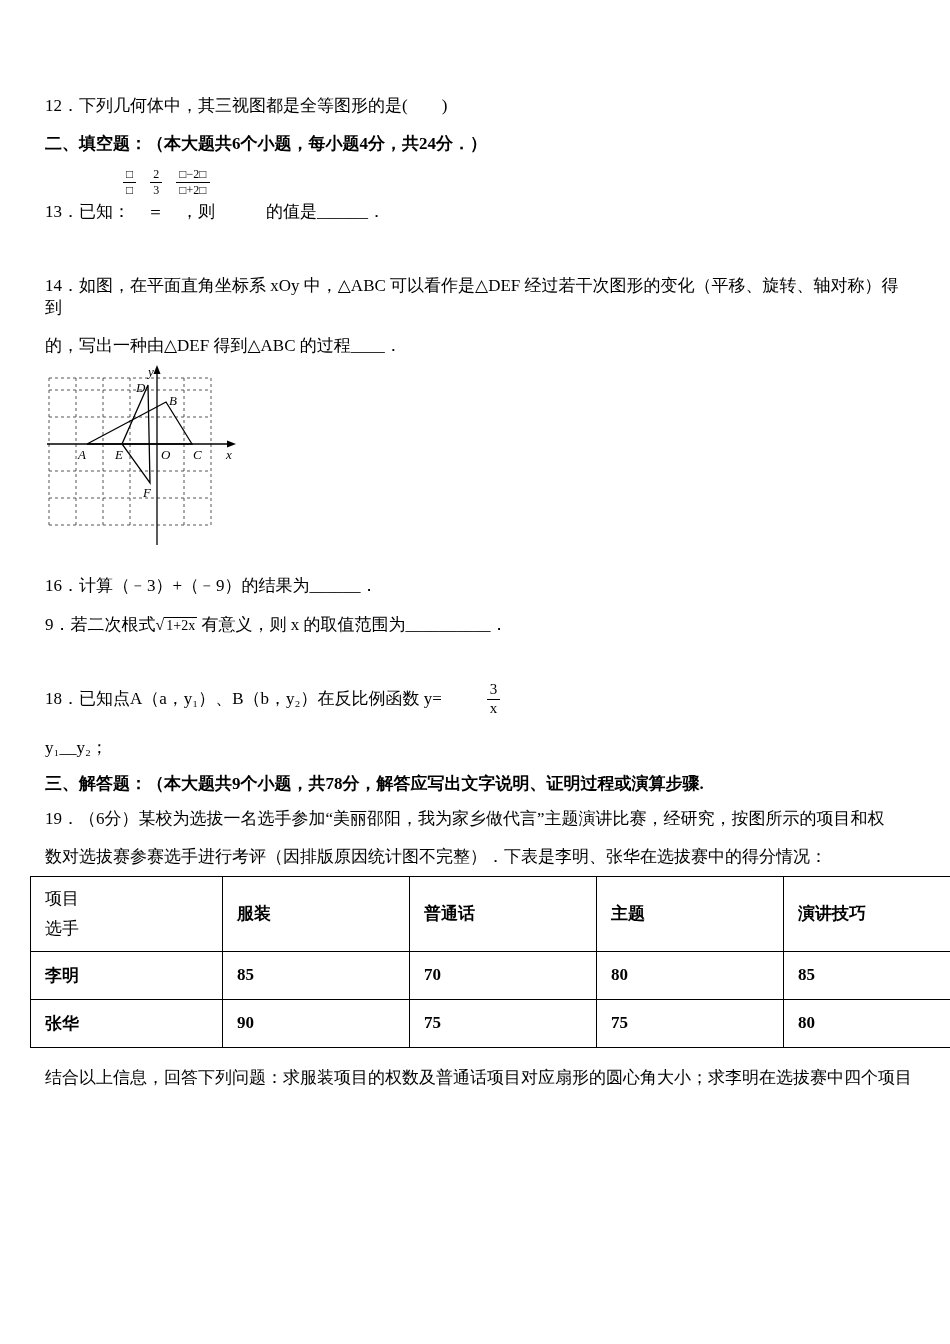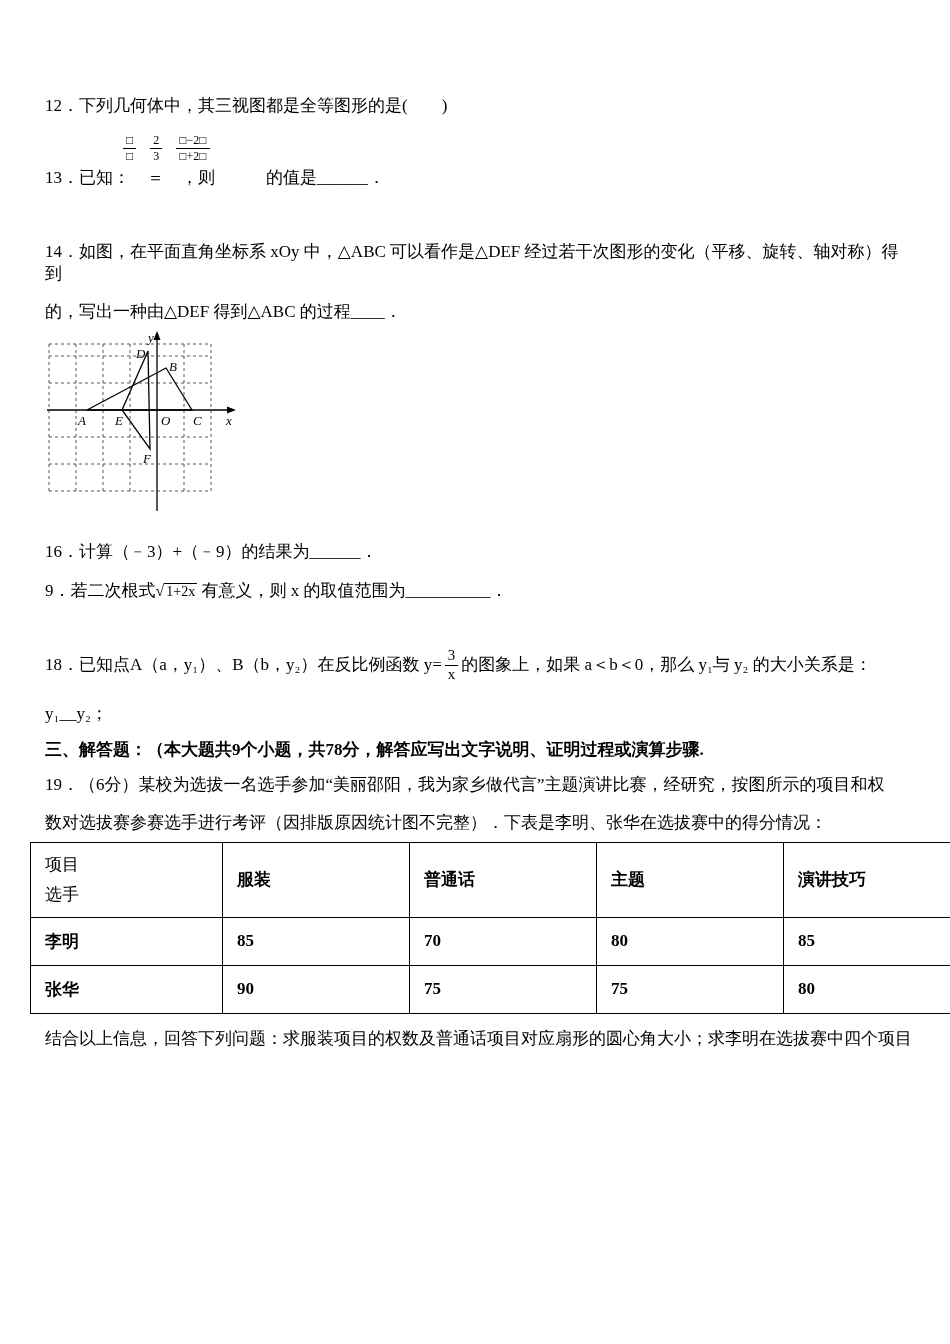--- a/index.html
+++ b/index.html
@@ -24,42 +24,43 @@
   .frac .den{display:block;padding:1px 3px 0 3px;}
   .frac-row{margin:0 0 4px 78px;font-size:12px;display:flex;align-items:center;gap:14px;height:30px;}
   .frac-sm{font-size:12px;}
   .frac-md{font-size:15px;}
   .q13-text{margin:0 0 52px 0;line-height:22px;}
   
   .sqrt{display:inline-block;font-size:14px;vertical-align:baseline;font-family:Liberation Serif, serif;}
   .sqrt .radical{font-size:16px;}
   .sqrt .radicand{border-top:1px solid #000;padding:0 2px;}
   .q17-line{margin:0 0 44px 0;line-height:24px;}
-  .q18-line{margin:0 0 20px 0;line-height:24px;display:flex;align-items:center;flex-wrap:wrap;}
+  .q18-line{margin:0 0 20px 0;line-height:24px;display:flex;align-items:center;flex-wrap:wrap;gap:42px;}
   .q18-line .frac{margin:0 3px;}
   .y1y2{margin:0 0 14px 0;line-height:22px;}
   
   .figure-wrap{margin:0 0 25px 0;height:185px;}
   .fig-label{font-style:italic;font-size:13px;font-family:"Liberation Serif",serif;}
   
   table.score{border-collapse:collapse;margin:2px 0 0 -15px;width:865px;table-layout:fixed;}
   table.score td{border:1.5px solid #000;padding:0 0 0 14px;font-weight:bold;vertical-align:middle;}
   table.score .hrow td{height:74px;}
   table.score .drow td{height:47px;}
   .corner{font-weight:normal;line-height:30px;}
-  .after-tbl{margin:14px 0 0 0;line-height:22px;}
+  .after-tbl{margin:14px 0 0 0;line-height:32px;}
   .after-tbl2{margin:16px 0 0 0;line-height:22px;}
 </style>
 </head>
 <body>
 
 <div class="page">
 
   <p class="ln">12．下列几何体中，其三视图都是全等图形的是(　　)</p>
 
+  <p class="ln bold" style="margin-bottom:12px;">二、填空题：（本大题共6个小题，每小题4分，共24分．）</p>
 
   <div class="frac-row">
     <span class="frac frac-sm">
       <span class="num">□</span>
       <span class="den">□</span>
     </span>
     <span class="frac frac-sm">
       <span class="num">2</span>
       <span class="den">3</span>
     </span>
@@ -119,21 +120,20 @@
   <p class="ln">16．计算（﹣3）+（﹣9）的结果为______．</p>
 
   <p class="q17-line"><span>9．若二次根式</span><span class="sqrt"><span class="radical">√</span><span class="radicand">1+2x</span></span><span> 有意义，则 x 的取值范围为__________．</span></p>
 
   <div class="q18-line">
     <span>18．已知点A（a，y₁）、B（b，y₂）在反比例函数 y=</span>
     <span class="frac frac-md">
       <span class="num">3</span>
       <span class="den">x</span>
     </span>
-    <span> 的图象上，如果 a＜b＜0，那么 y₁与 y₂ 的大小关系是：</span>
   </div>
   <p class="y1y2">y₁__y₂；</p>
 
   <p class="ln bold" style="margin-bottom:13px;">三、解答题：（本大题共9个小题，共78分，解答应写出文字说明、证明过程或演算步骤.</p>
 
   <p class="ln">19．（6分）某校为选拔一名选手参加“美丽邵阳，我为家乡做代言”主题演讲比赛，经研究，按图所示的项目和权</p>
   <p class="ln tight">数对选拔赛参赛选手进行考评（因排版原因统计图不完整）．下表是李明、张华在选拔赛中的得分情况：</p>
 
   <table class="score">
     <tbody>

